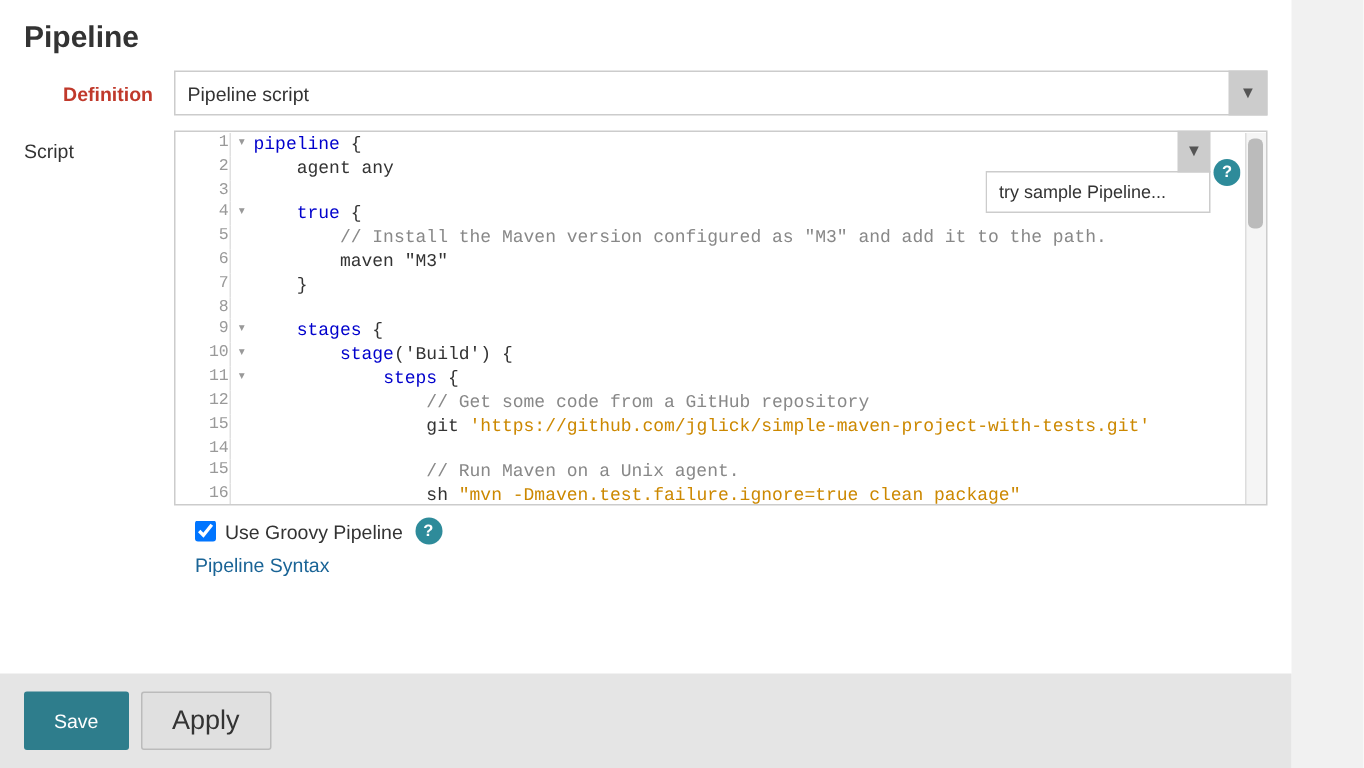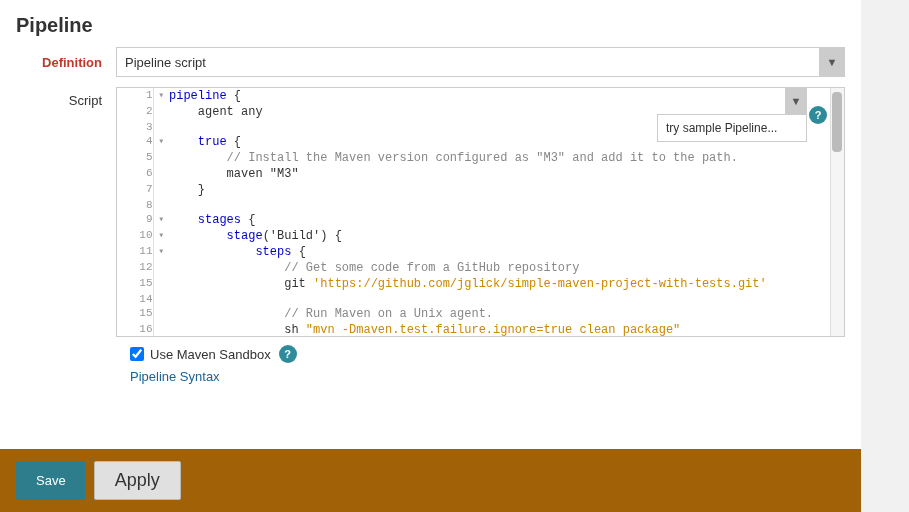--- a/index.html
+++ b/index.html
@@ -68,21 +68,21 @@
       font-size: 11px;
       color: #555;
     }
     .script-row {
       display: flex;
       align-items: flex-start;
       margin-bottom: 8px;
     }
     .script-label {
       width: 100px;
-      text-align: right;
+      text-align: left;
       padding-right: 14px;
       padding-top: 6px;
       color: #333;
       font-size: 13px;
       flex-shrink: 0;
     }
     .script-area {
       flex: 1;
       max-width: 770px;
       position: relative;
@@ -222,21 +222,21 @@
     .pipeline-syntax-link {
       color: #1a6496;
       text-decoration: none;
       font-size: 13px;
     }
     .bottom-bar {
       position: absolute;
       bottom: 0;
       left: 0;
       right: 0;
-      background: #a16207;
+      background: #e5e5e5;
       padding: 12px 16px;
       display: flex;
       gap: 8px;
     }
     .btn-save {
       background: #2e7d8c;
       color: #fff;
       border: none;
       padding: 8px 20px;
       font-size: 13px;
@@ -376,21 +376,21 @@
           <div class="scrollbar-track">
             <div class="scrollbar-thumb"></div>
           </div>
         </div>
       </div>
     </div>
 
     <div class="groovy-row">
       <label class="checkbox-label">
         <input type="checkbox" checked="" style="">
-        <span>Use Maven Sandbox</span>
+        <span>Use Groovy Pipeline</span>
       </label>
       <div class="info-icon-circle">?</div>
     </div>
 
     <div class="pipeline-syntax-row">
       <a href="#" class="pipeline-syntax-link">Pipeline Syntax</a>
     </div>
   </div>
 
   <div class="bottom-bar">

